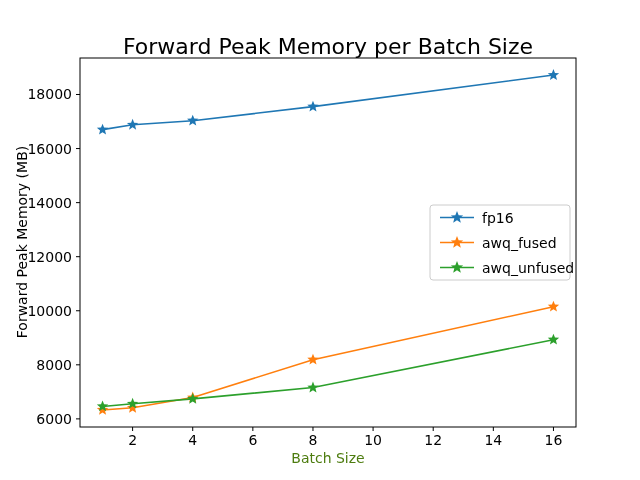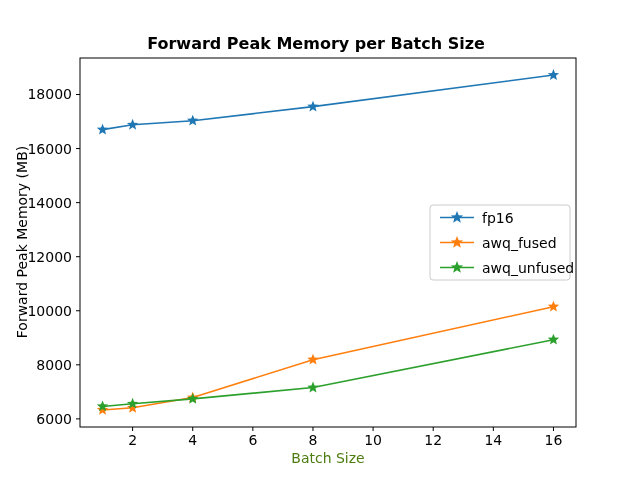--- a/index.html
+++ b/index.html
@@ -10,28 +10,27 @@
   }
   .figure {
     position: relative;
     width: 640px;
     height: 480px;
     background: #ffffff;
     overflow: hidden;
   }
   .chart-title {
     position: absolute;
-    left: 68px;
+    left: 80px;
     top: 34px;
     width: 496px;
     text-align: center;
-    font-size: 16px;
+    font-size: 22px;
     color: #000000;
     white-space: nowrap;
-    font-weight: bold;
   }
   .xlabel {
     position: absolute;
     left: 80px;
     top: 450px;
     width: 496px;
     text-align: center;
     font-size: 14px;
     color: #4d7c0f;
     white-space: nowrap;

